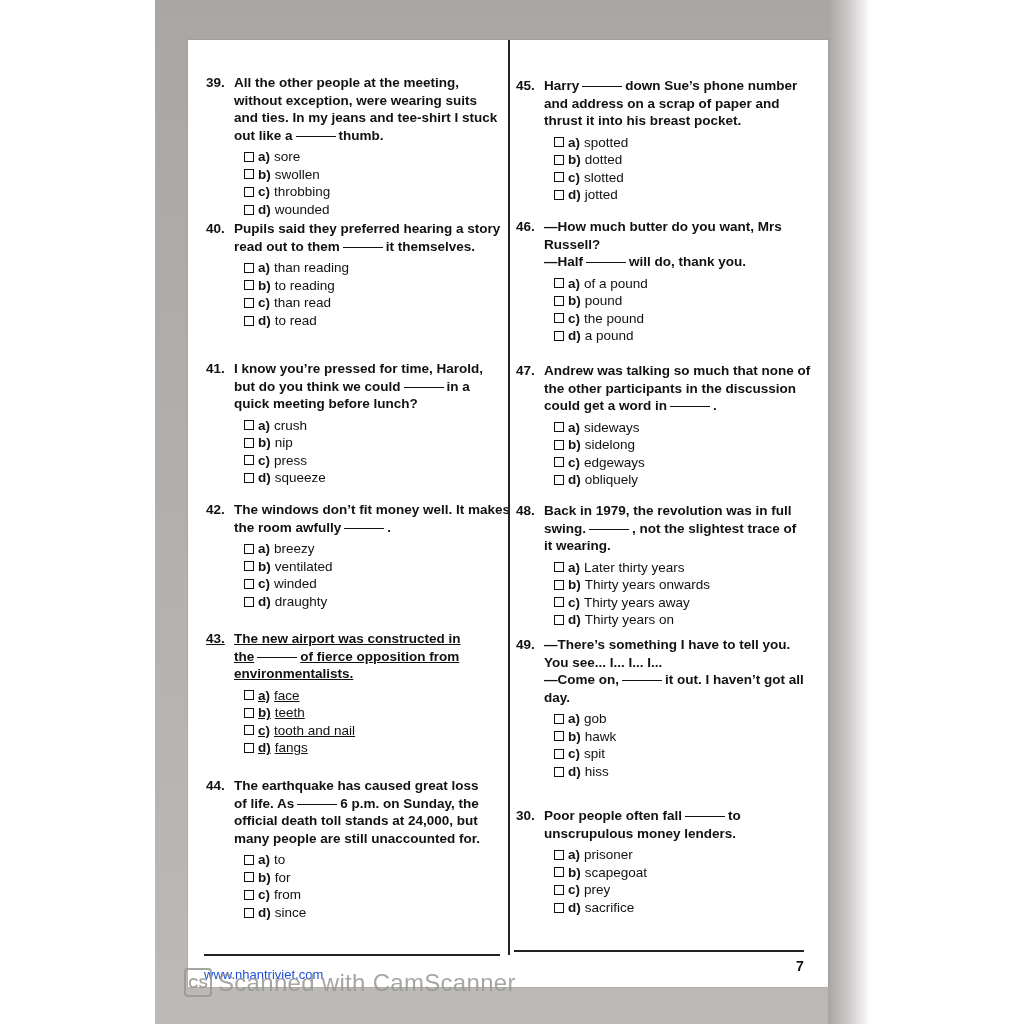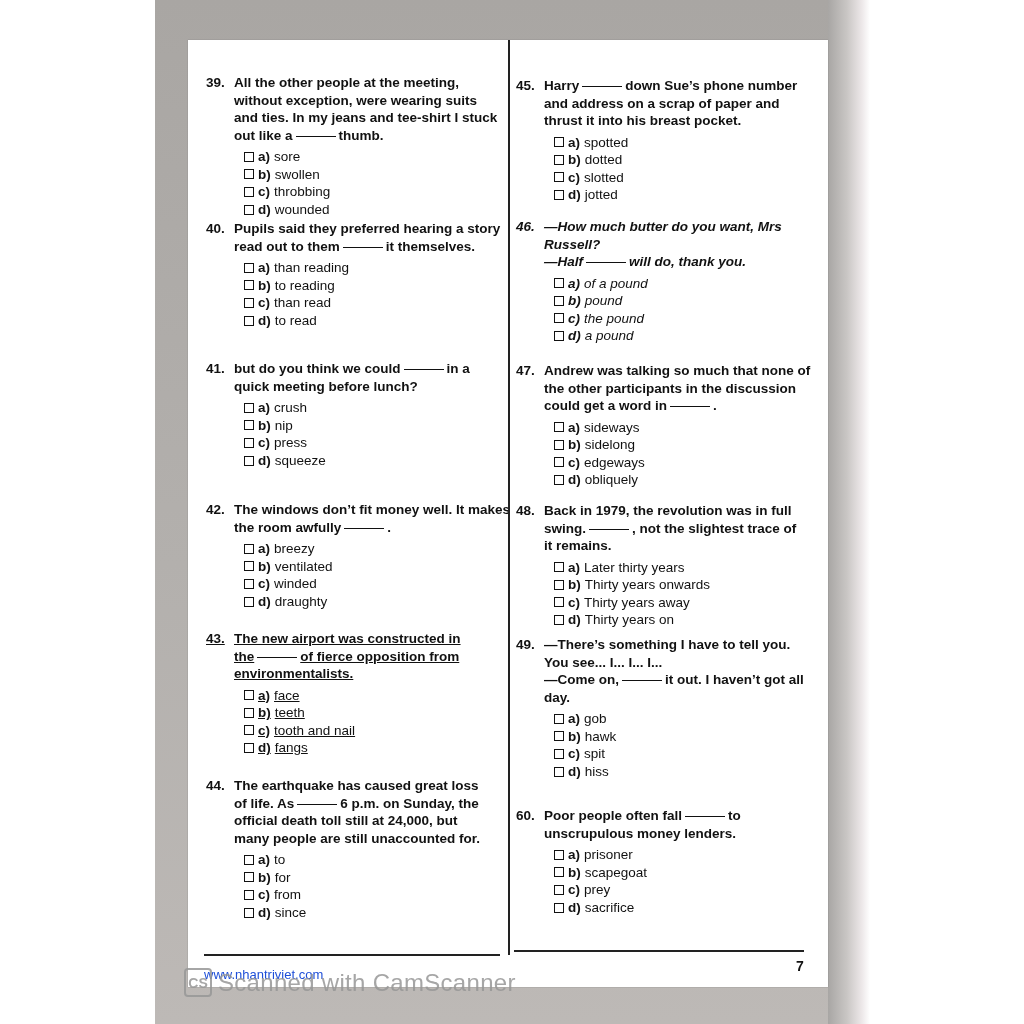--- a/index.html
+++ b/index.html
@@ -124,20 +124,21 @@
             <span class="cb"></span>
             <span class="opt-letter">d)</span>
             <span>to read</span>
           </div>
         </div>
       </div>
       <div class="question" style="top: 320px; left: 18px;">
         <div class="q-row">
           <span class="q-num">41.</span>
           <div class="q-text">
+            <span class="q-line">I know you’re pressed for time, Harold,</span>
             <span class="q-line"><span>but do you think we could</span><span class="blank"></span><span>in a</span></span>
             <span class="q-line">quick meeting before lunch?</span>
           </div>
         </div>
         <div class="options">
           <div class="option">
             <span class="cb"></span>
             <span class="opt-letter">a)</span>
             <span>crush</span>
           </div>
@@ -220,21 +221,21 @@
             <span>fangs</span>
           </div>
         </div>
       </div>
       <div class="question" style="top: 737px; left: 18px;">
         <div class="q-row">
           <span class="q-num">44.</span>
           <div class="q-text">
             <span class="q-line">The earthquake has caused great loss</span>
             <span class="q-line"><span>of life. As</span><span class="blank"></span><span>6 p.m. on Sunday, the</span></span>
-            <span class="q-line">official death toll still at 24,000, but</span>
+            <span class="q-line">official death toll stands at 24,000, but</span>
             <span class="q-line">many people are still unaccounted for.</span>
           </div>
         </div>
         <div class="options">
           <div class="option">
             <span class="cb"></span>
             <span class="opt-letter">a)</span>
             <span>to</span>
           </div>
           <div class="option">
@@ -282,21 +283,21 @@
             <span class="opt-letter">c)</span>
             <span>slotted</span>
           </div>
           <div class="option">
             <span class="cb"></span>
             <span class="opt-letter">d)</span>
             <span>jotted</span>
           </div>
         </div>
       </div>
-      <div class="question" style="top: 178px; left: 6px; font-style: italic;">
+      <div class="question" style="top: 178px; left: 6px;">
         <div class="q-row">
           <span class="q-num">46.</span>
           <div class="q-text">
             <span class="q-line">—How much butter do you want, Mrs</span>
             <span class="q-line">Russell?</span>
             <span class="q-line"><span>—Half</span><span class="blank"></span><span>will do, thank you.</span></span>
           </div>
         </div>
         <div class="options">
           <div class="option">
@@ -352,21 +353,21 @@
             <span>obliquely</span>
           </div>
         </div>
       </div>
       <div class="question" style="top: 462px; left: 6px;">
         <div class="q-row">
           <span class="q-num">48.</span>
           <div class="q-text">
             <span class="q-line">Back in 1979, the revolution was in full</span>
             <span class="q-line"><span>swing.</span><span class="blank"></span><span>, not the slightest trace of</span></span>
-            <span class="q-line">it remains.</span>
+            <span class="q-line">it wearing.</span>
           </div>
         </div>
         <div class="options">
           <div class="option">
             <span class="cb"></span>
             <span class="opt-letter">a)</span>
             <span>Later thirty years</span>
           </div>
           <div class="option">
             <span class="cb"></span>
@@ -413,21 +414,21 @@
           </div>
           <div class="option">
             <span class="cb"></span>
             <span class="opt-letter">d)</span>
             <span>hiss</span>
           </div>
         </div>
       </div>
       <div class="question" style="top: 767px; left: 6px;">
         <div class="q-row">
-          <span class="q-num">60.</span>
+          <span class="q-num">30.</span>
           <div class="q-text">
             <span class="q-line"><span>Poor people often fall</span><span class="blank"></span><span>to</span></span>
             <span class="q-line">unscrupulous money lenders.</span>
           </div>
         </div>
         <div class="options">
           <div class="option">
             <span class="cb"></span>
             <span class="opt-letter">a)</span>
             <span>prisoner</span>

